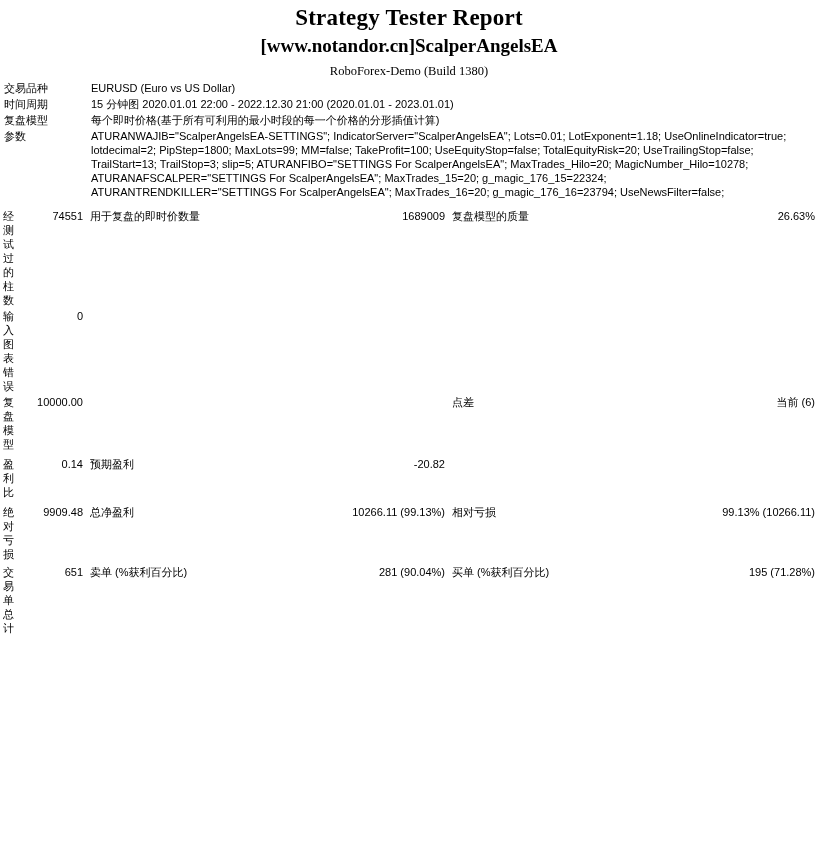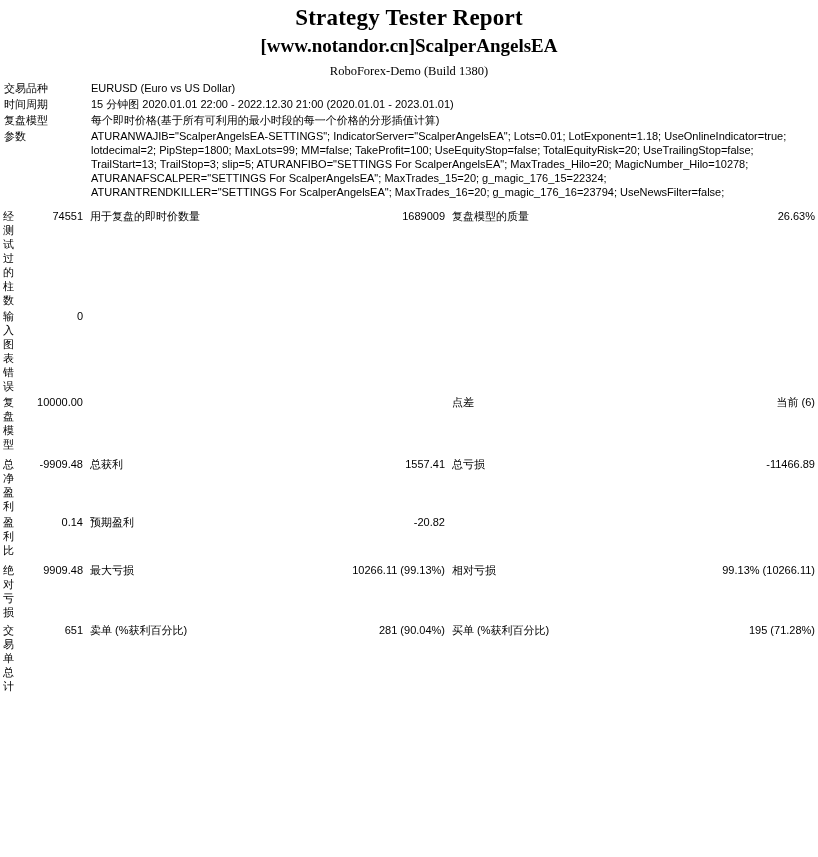--- a/index.html
+++ b/index.html
@@ -167,42 +167,34 @@
 
       <tr style="height:62px;">
         <td class="vertical-lbl">复盘模型</td>
         <td class="num">10000.00</td>
         <td class="txt stat-cell-pad"></td>
         <td class="num"></td>
         <td class="txt stat-cell-pad">点差</td>
         <td class="num">当前 (6)</td>
       </tr>
 
-      <tr style="height:58px;">
-        <td class="vertical-lbl">总净盈利</td>
-        <td class="num">-9909.48</td>
-        <td class="txt stat-cell-pad">总获利</td>
-        <td class="num">1557.41</td>
-        <td class="txt stat-cell-pad">总亏损</td>
-        <td class="num">-11466.89</td>
-      </tr>
 
       <tr style="height:48px;">
         <td class="vertical-lbl">盈利比</td>
         <td class="num">0.14</td>
         <td class="txt stat-cell-pad">预期盈利</td>
         <td class="num">-20.82</td>
         <td class="txt stat-cell-pad"></td>
         <td class="num"></td>
       </tr>
 
       <tr style="height:60px;">
         <td class="vertical-lbl">绝对亏损</td>
         <td class="num">9909.48</td>
-        <td class="txt stat-cell-pad">最大亏损</td>
+        <td class="txt stat-cell-pad">总净盈利</td>
         <td class="num">10266.11 (99.13%)</td>
         <td class="txt stat-cell-pad">相对亏损</td>
         <td class="num">99.13% (10266.11)</td>
       </tr>
 
       <tr style="height:60px;">
         <td class="vertical-lbl">交易单总计</td>
         <td class="num">651</td>
         <td class="txt stat-cell-pad">卖单 (%获利百分比)</td>
         <td class="num">281 (90.04%)</td>

